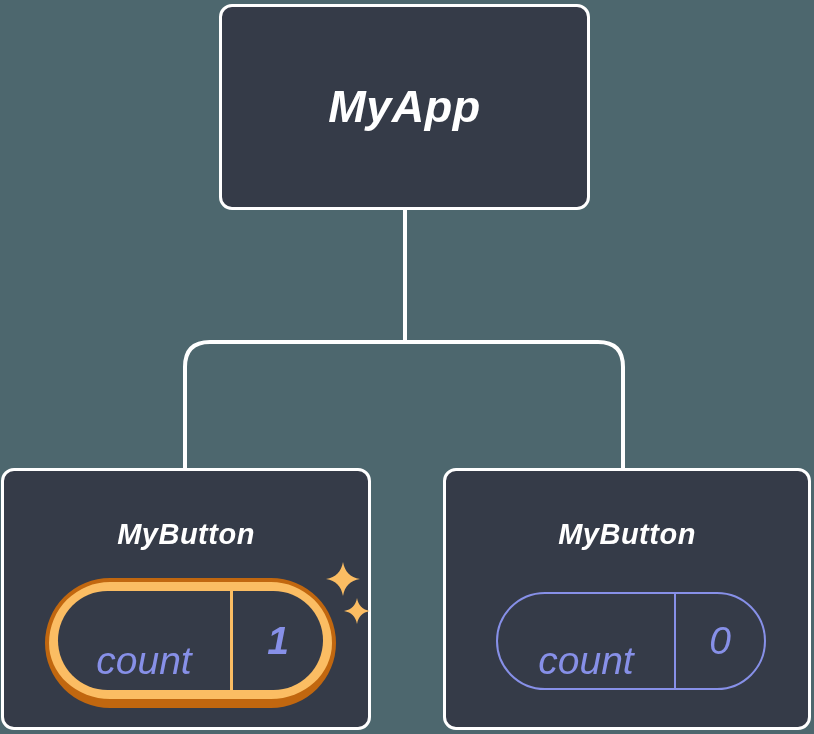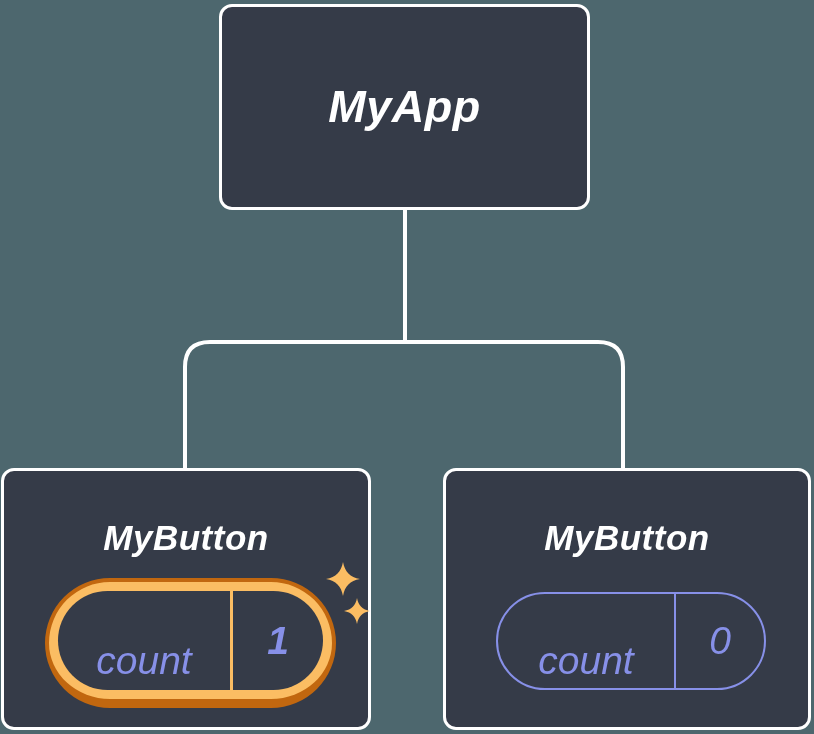--- a/index.html
+++ b/index.html
@@ -55,21 +55,21 @@
     font-weight: 600;
     letter-spacing: 0.5px;
   }
   .child-title {
     position: absolute;
     top: 47px;
     left: 0;
     width: 100%;
     text-align: center;
     color: #fff;
-    font-size: 35px;
+    font-size: 29px;
     font-weight: 600;
     letter-spacing: 0.5px;
   }
   
   .pill-highlight {
     position: absolute;
     left: 41px; top: 107px;
     width: 291px; height: 130px;
     border-radius: 999px;
     background: var(--gold);

